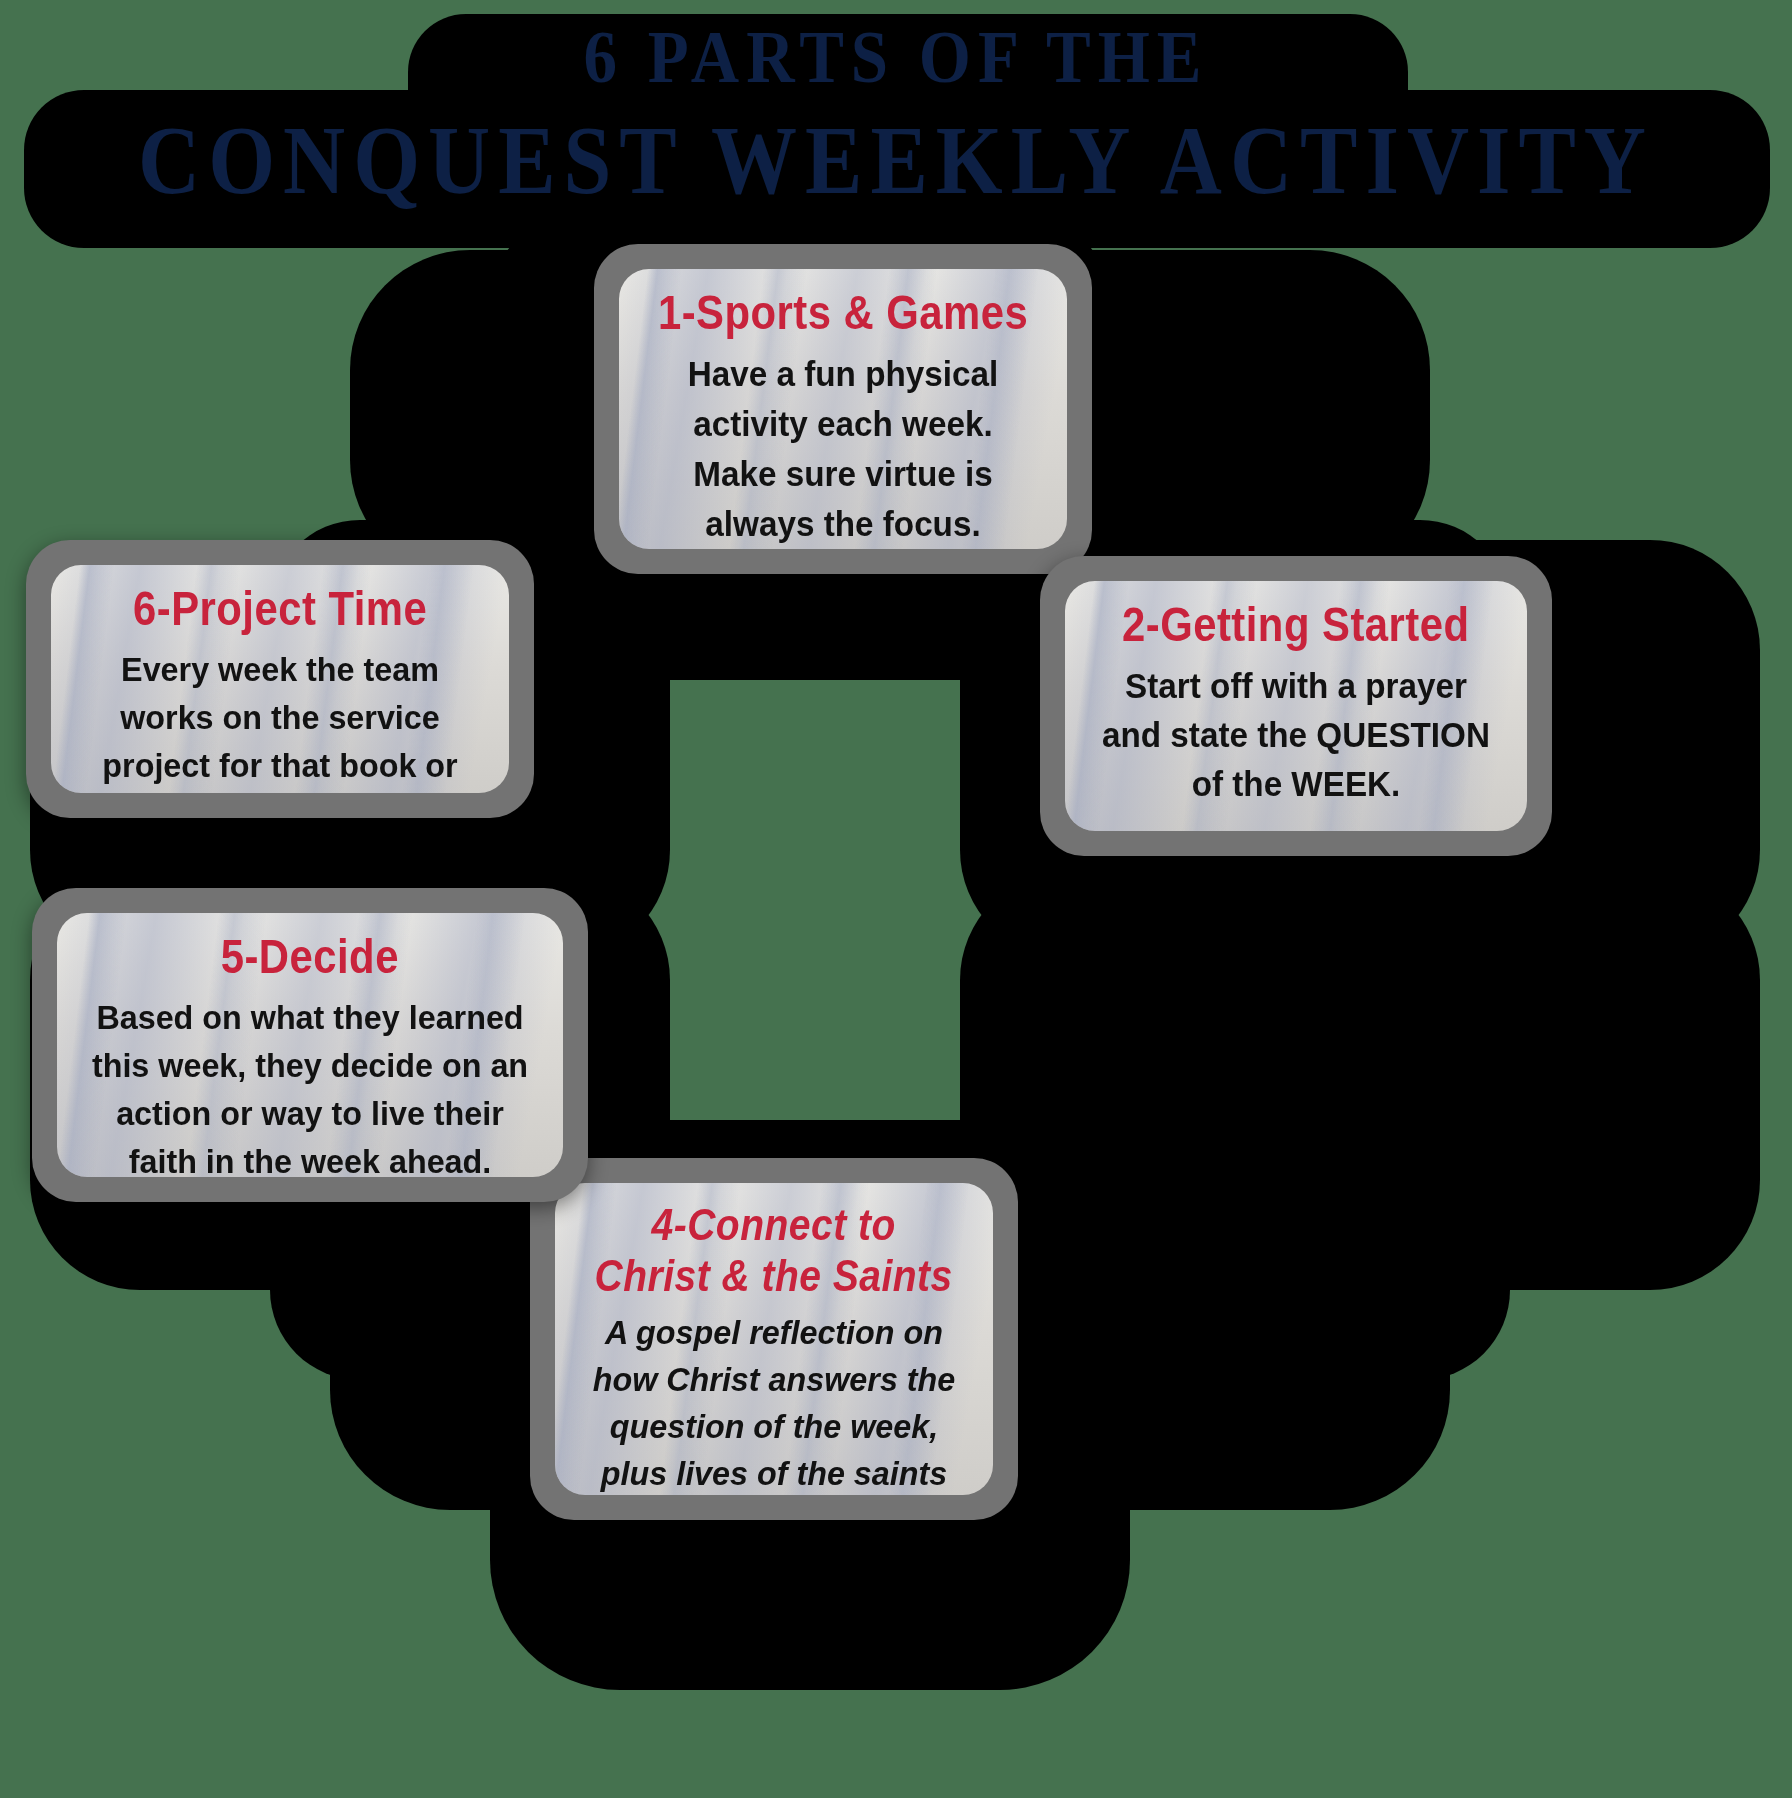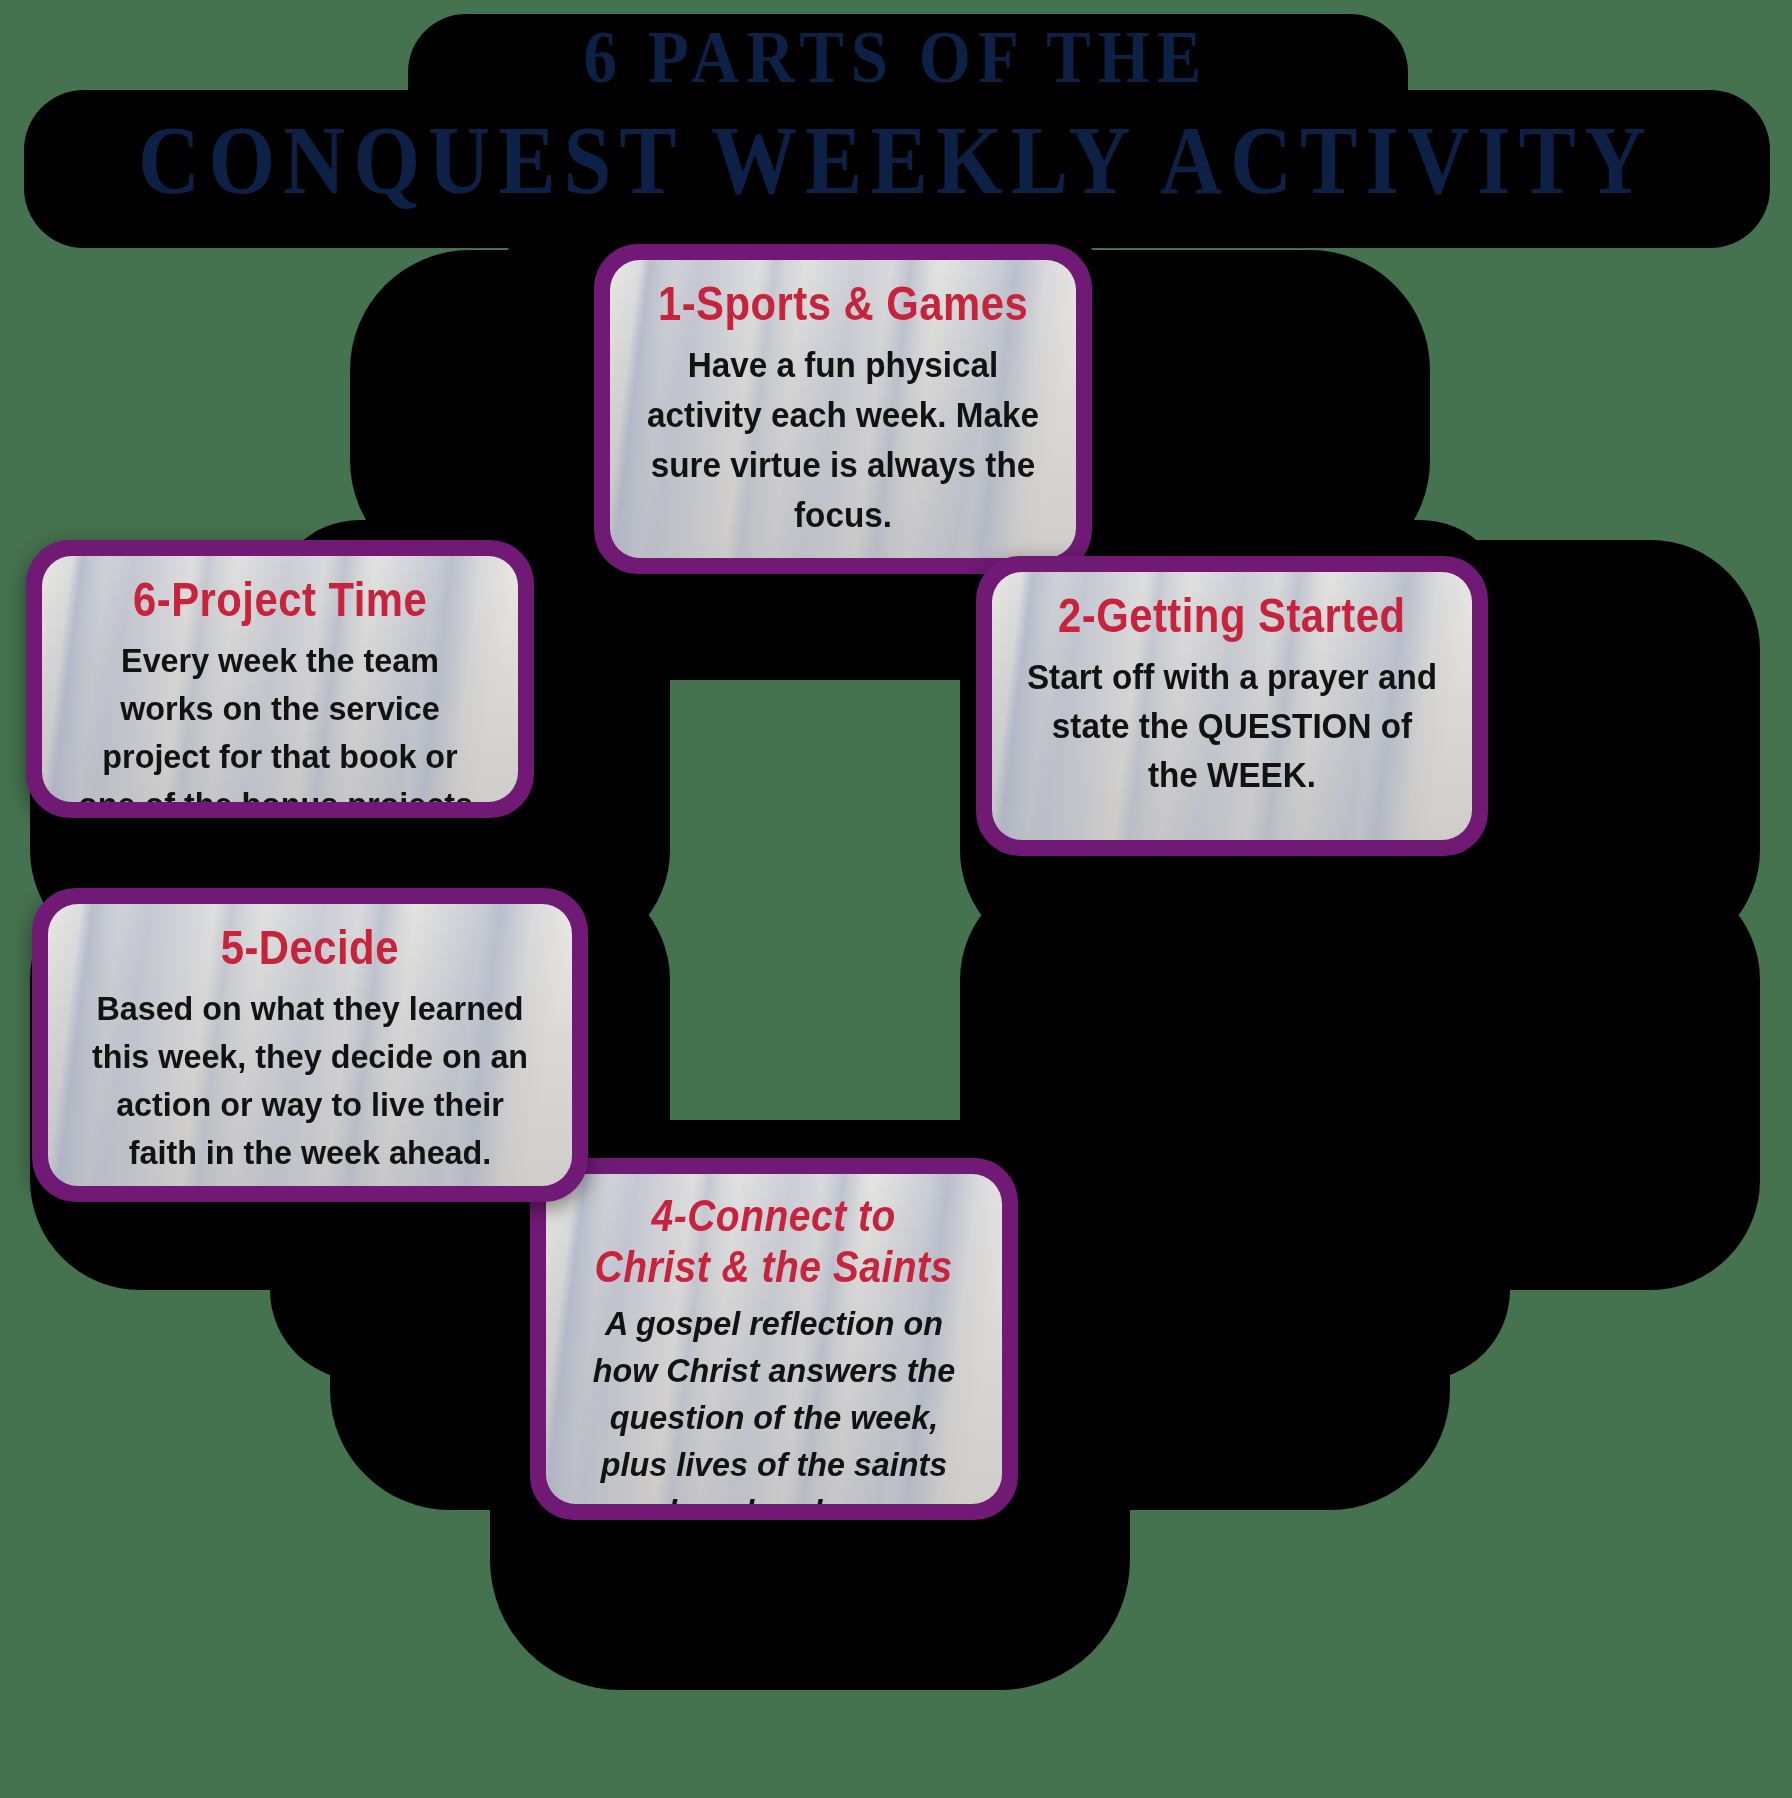--- a/index.html
+++ b/index.html
@@ -81,23 +81,23 @@
   .halo.h5{left:960px;top:870px;width:800px;height:420px;border-radius:110px;}
   .halo.h6{left:490px;top:1120px;width:640px;height:570px;border-radius:130px;}
   .halo.hmidL{left:270px;top:520px;width:360px;height:860px;border-radius:90px;}
   .halo.hmidR{left:1130px;top:520px;width:380px;height:860px;border-radius:90px;}
   .halo.hbot{left:330px;top:1180px;width:1120px;height:330px;border-radius:120px;}
   .halo.htop{left:350px;top:250px;width:1080px;height:330px;border-radius:120px;}
 
   
   .card{
     position:absolute;z-index:10;
-    background:#701a75;
+    background:#737373;
     border-radius:44px;
-    padding:16px;
+    padding:25px;
     box-sizing:border-box;
     filter:drop-shadow(0 6px 10px rgba(0,0,0,.45));
   }
   .card-inner{
     position:relative;
     width:100%;height:100%;
     border-radius:30px;
     background:
       linear-gradient(100deg,rgba(168,174,196,.0) 0%,rgba(168,174,196,.55) 18%,rgba(168,174,196,.0) 34%,
                       rgba(168,174,196,.45) 48%,rgba(168,174,196,.0) 62%,rgba(168,174,196,.5) 76%,
@@ -138,21 +138,21 @@
     font-family:"Liberation Sans",sans-serif;
     font-weight:bold;
     font-size:36px;
     line-height:51px;
     text-align:center;
     transform:scaleX(.95);
   }
 
   
   #card1{left:594px;top:244px;width:498px;height:330px;}
-  #card2{left:976px;top:556px;width:512px;height:300px;}
+  #card2{left:1040px;top:556px;width:512px;height:300px;}
   #card3{left:1000px;top:902px;width:518px;height:300px;}
   #card4{left:530px;top:1158px;width:488px;height:362px;font-style:italic;}
   #card5{left:32px;top:888px;width:556px;height:314px;}
   #card6{left:26px;top:540px;width:508px;height:278px;}
 
   #card1 .card-b{font-size:35px;line-height:50px;}
   #card2 .card-b{font-size:35px;line-height:49px;}
   #card3 .card-b{font-size:35px;line-height:49px;}
   #card4 .card-b{font-size:34px;line-height:47px;}
   #card5 .card-b{font-size:34px;line-height:48px;}

